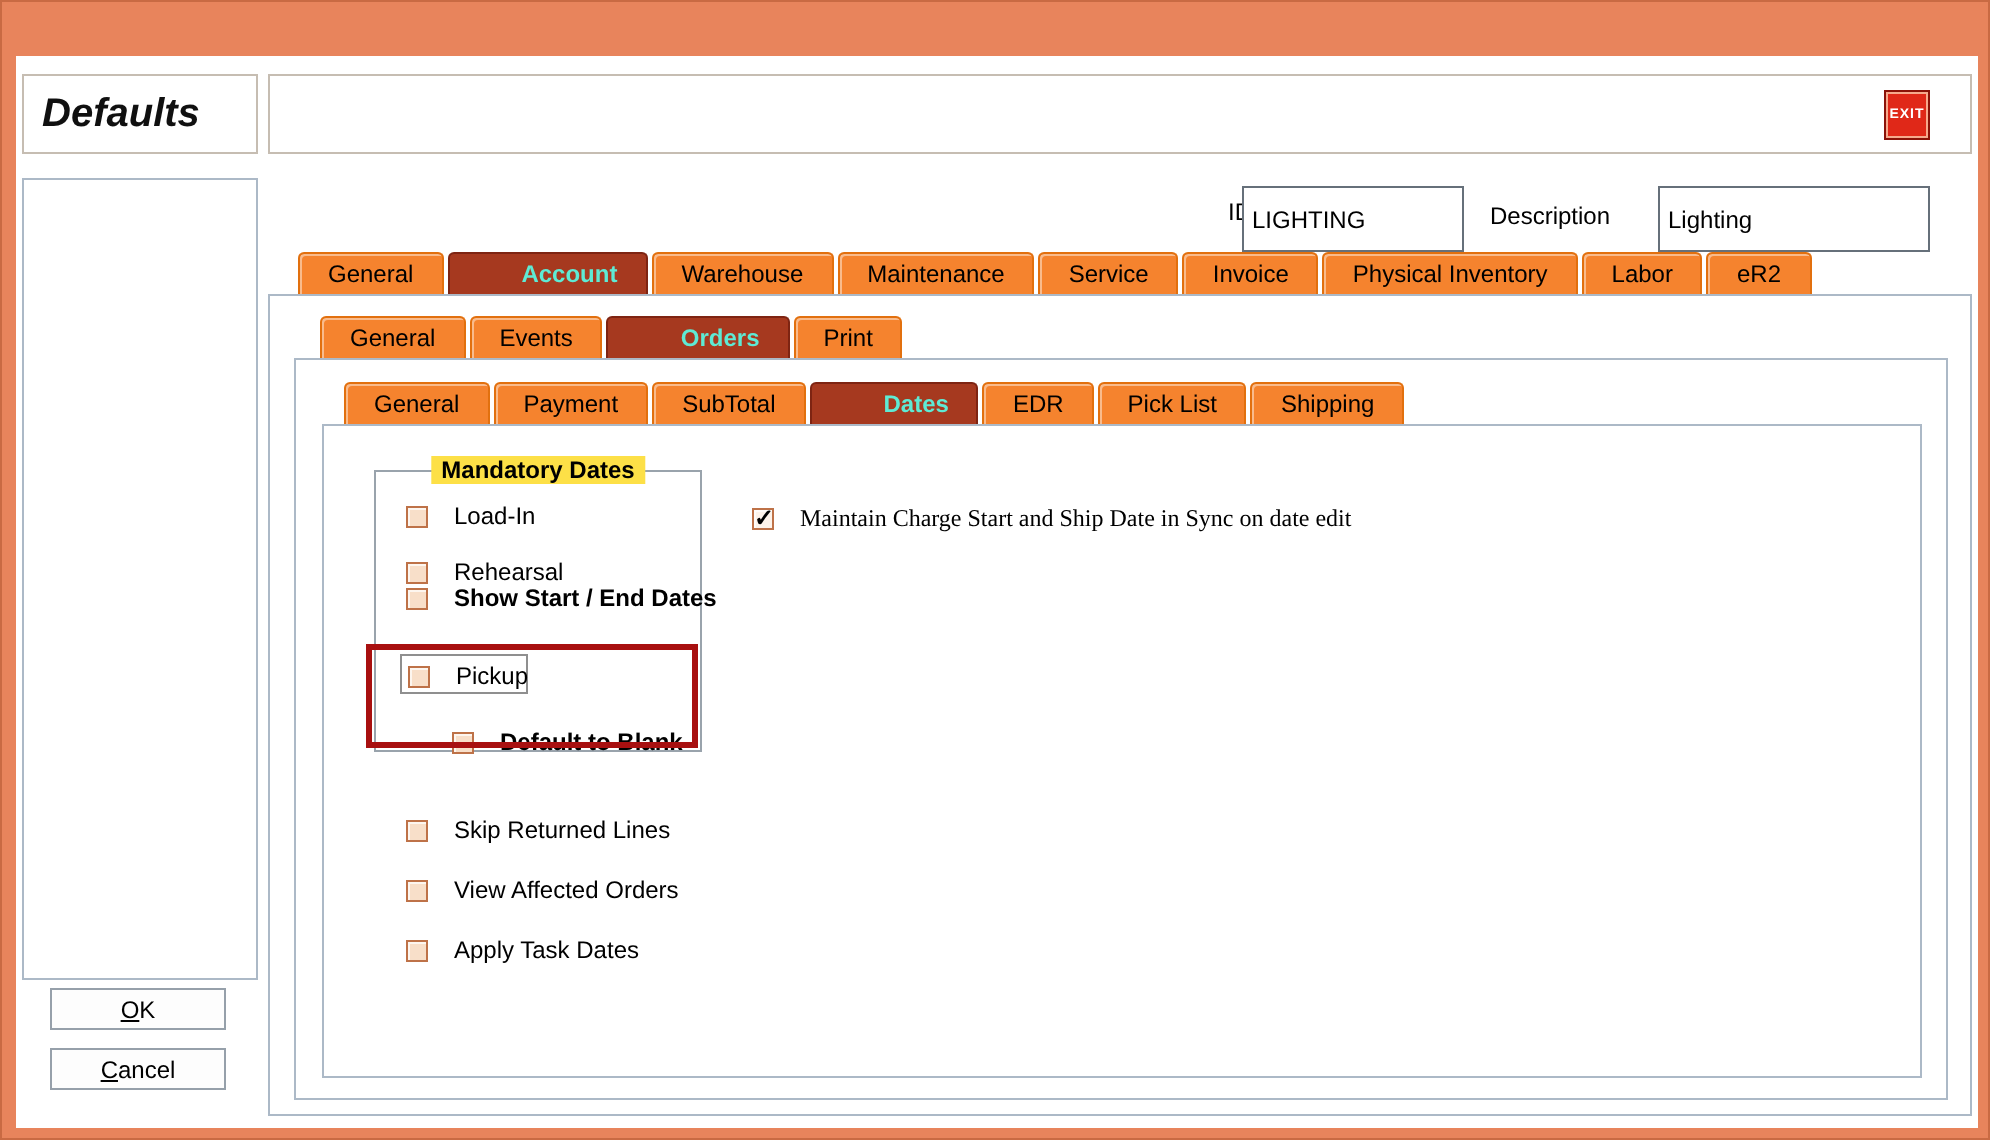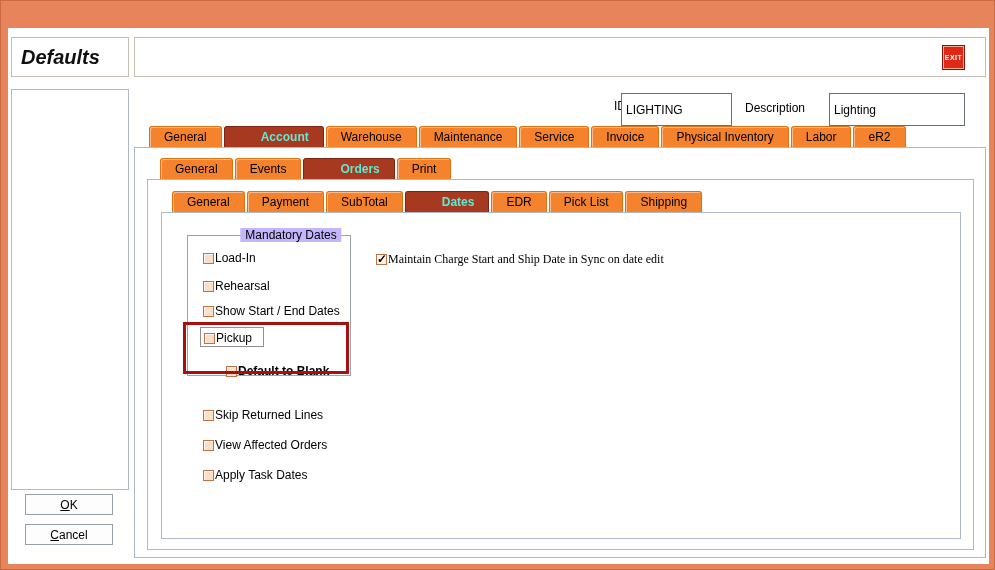--- a/index.html
+++ b/index.html
@@ -59,24 +59,24 @@
     font-size:12px; color:#000; white-space:nowrap; cursor:pointer;
     box-shadow:inset 1px 1px 0 rgba(255,255,255,0.45);
   }
   .tab.selected { background:#A6391F; border-color:#7E2412; color:#5eead4; font-weight:bold; box-shadow:none;padding-left:36px; }
 
   .panel { position:absolute; border:1px solid #ACB9C7; background:#fff; z-index:1; }
 
   .groupbox { position:absolute; border:1px solid #99A3AC; z-index:2; }
   .groupbox-title {
     position:absolute; top:-8px; left:50%; transform:translateX(-50%);
-    background:#c4b5fd; padding:0 5px; font-weight:normal; font-size:12px; white-space:nowrap;margin-left:22px;
+    background:#fde047; padding:0 5px; font-weight:bold; font-size:12px; white-space:nowrap;
   }
 
-  .cbrow { position:absolute; display:flex; align-items:center; gap:1px; font-size:12px; z-index:4; cursor:pointer; white-space:nowrap; }
+  .cbrow { position:absolute; display:flex; align-items:center; gap:13px; font-size:12px; z-index:4; cursor:pointer; white-space:nowrap; }
   .cb {
     width:11px; height:11px; flex:0 0 11px;
     background:#F8DFC9; border:1px solid #BE7248; position:relative;
     box-shadow:inset 1px 1px 0 rgba(255,255,255,0.7);
   }
   .cb.checked { background:#FDF3EA; }
   .cb.checked::after {
     content:"✓"; position:absolute; left:0px; top:-3px;
     font-size:12px; font-weight:bold; color:#000;
   }
@@ -153,21 +153,21 @@
     <div class="groupbox-title">Mandatory Dates</div>
   </div>
   <div class="cbrow" style="left:202px; top:250px;">
     <span class="cb"></span>
     <span>Load-In</span>
   </div>
   <div class="cbrow" style="left:202px; top:278px;">
     <span class="cb"></span>
     <span>Rehearsal</span>
   </div>
-  <div class="cbrow" style="left:202px; top:303px;">
+  <div class="cbrow" style="left:202px; top:291px;font-weight:bold;">
     <span class="cb"></span>
     <span>Show Start / End Dates</span>
   </div>
   <div class="pickup-frame" style="left:199px; top:326px; width:64px; height:20px;"></div>
   <div class="cbrow" style="left:203px; top:330px;">
     <span class="cb"></span>
     <span>Pickup</span>
   </div>
   <div class="cbrow" style="left:225px; top:363px;font-weight:bold;">
     <span class="cb"></span>

